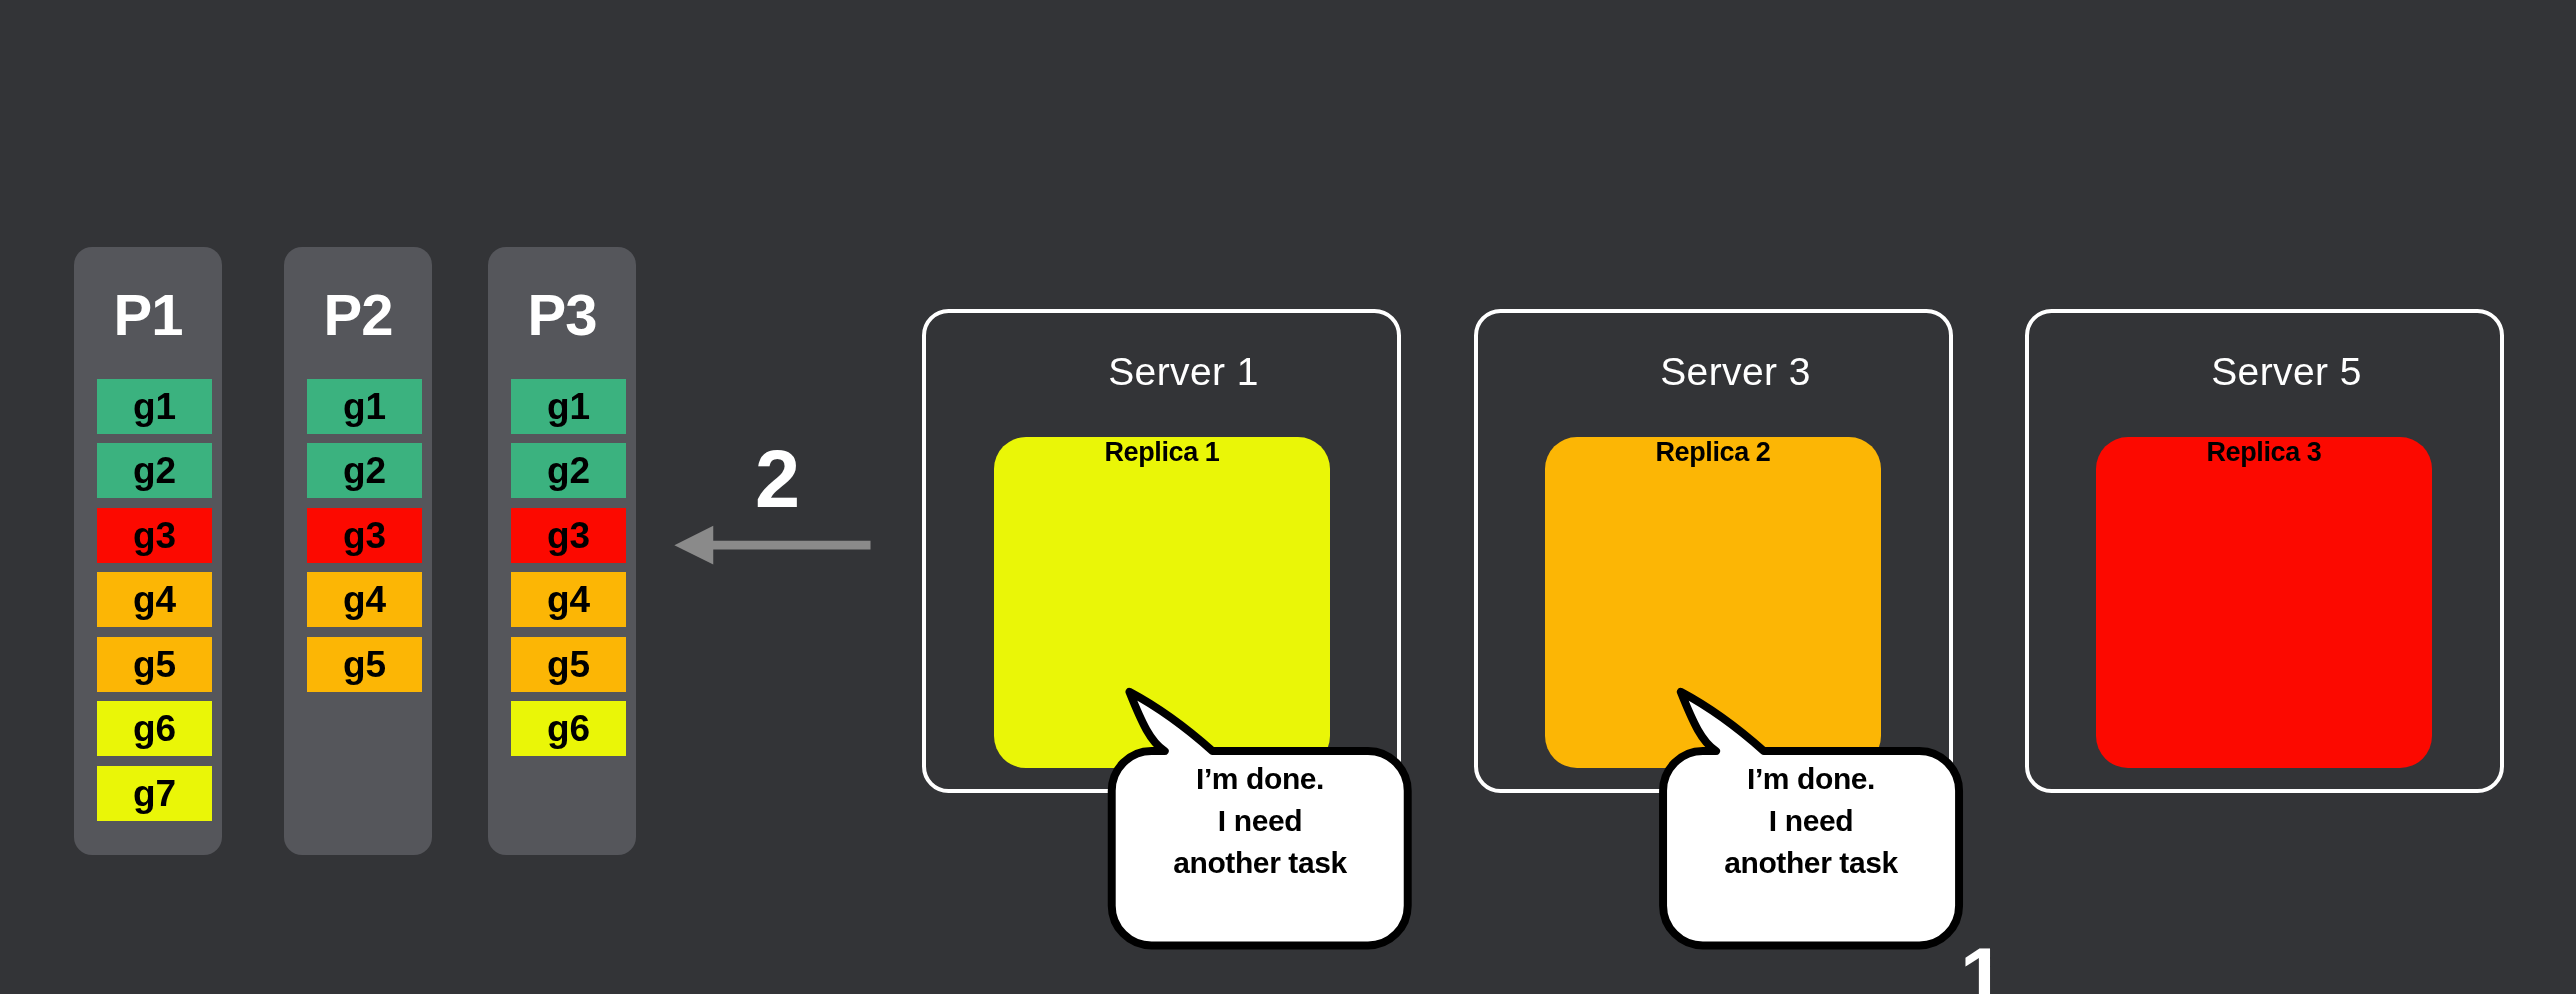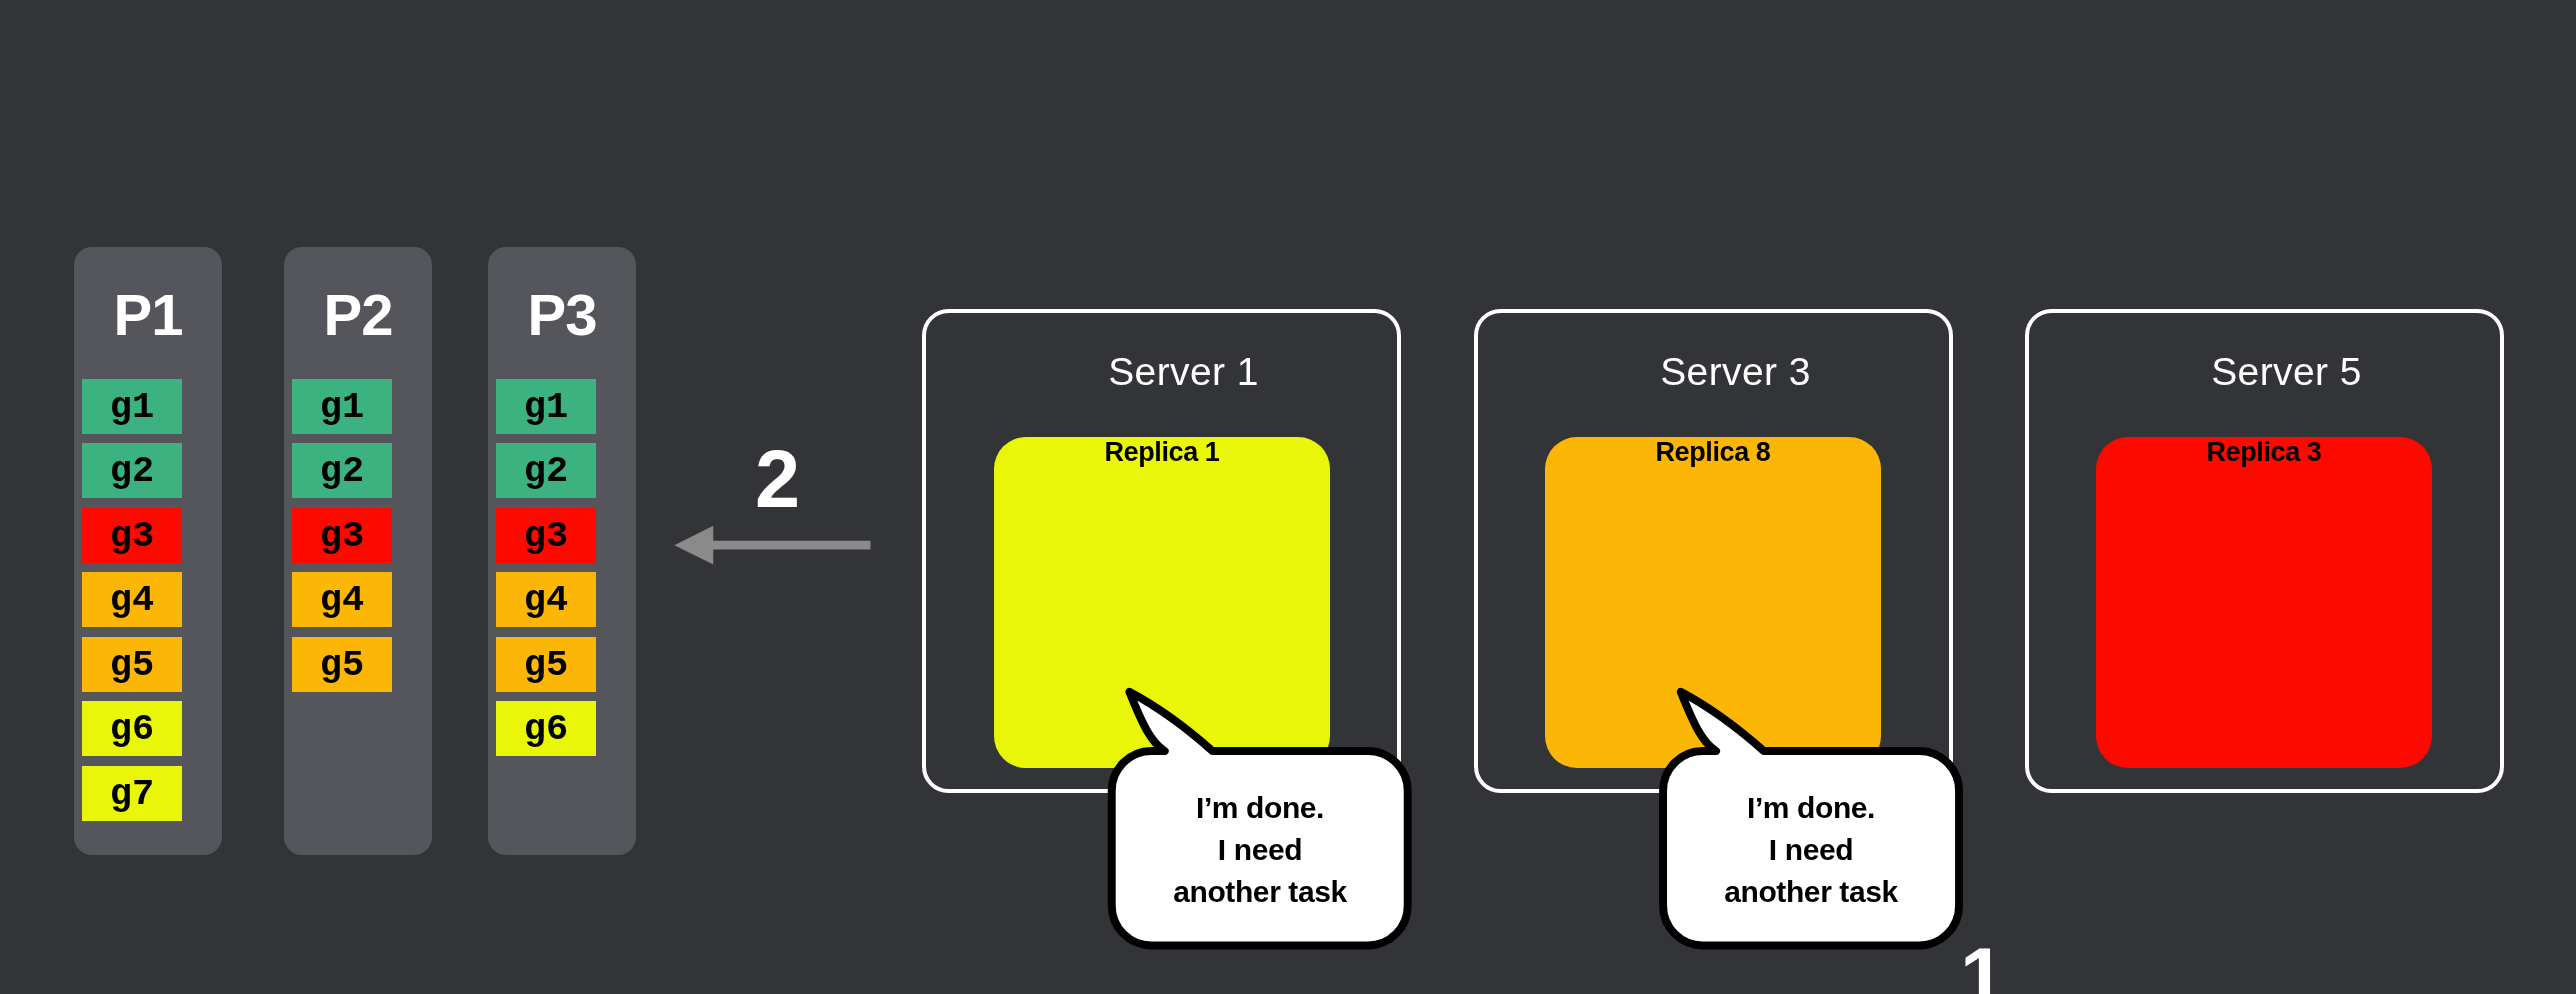--- a/index.html
+++ b/index.html
@@ -6,41 +6,41 @@
   body{
     width:2576px;height:994px;overflow:hidden;position:relative;
     background:var(--canvas_bg,#333437);
     font-family:"Liberation Sans",sans-serif;
   }
   .canvas{position:absolute;left:0;top:0;width:2576px;height:994px;}
 
   
   .partition{position:absolute;top:247px;width:148px;height:608px;border-radius:18px;background:var(--column_bg,#55565B);}
   .p-title{position:absolute;top:34px;left:0;right:0;text-align:center;font-size:58px;font-weight:bold;color:#fff;letter-spacing:-0.9px;}
-  .chip{position:absolute;left:8px;width:100px;height:55px;display:flex;align-items:center;justify-content:center;font-size:37px;font-weight:bold;color:#000;font-family:Liberation Mono, monospace;}
+  .chip{position:absolute;left:23px;width:115px;height:55px;display:flex;align-items:center;justify-content:center;font-size:37px;font-weight:bold;color:#000;}
   .c-green{background:var(--task_green,#3BB27F);}
   .c-red{background:var(--task_red,#FC0900);}
   .c-amber{background:var(--task_amber,#FCB605);}
   .c-yellow{background:var(--task_yellow,#EAF607);}
 
   
   .server{position:absolute;top:309px;width:479px;height:484px;box-sizing:border-box;border:4.4px solid var(--server_border,#fff);border-radius:26.5px;}
   .server-title{position:absolute;top:37px;left:0;right:0;text-align:center;font-size:39px;font-weight:500;color:#fff;letter-spacing:0.4px;padding-left:44px;}
 
   
   .replica{position:absolute;top:437px;width:336px;height:331px;border-radius:32px;}
   .replica-title{text-align:center;font-size:27px;font-weight:bold;color:#000;letter-spacing:-0.4px;}
 
   
   .overlay{position:absolute;left:0;top:0;width:2576px;height:994px;pointer-events:none;}
   .bubble-shape{fill:var(--bubble_fill,#fff);stroke:var(--bubble_border,#000);stroke-width:9px;stroke-linejoin:round;}
   .arrow-shape{fill:var(--arrow_gray,#8A8A8A);}
 
   
-  .bubble-text{position:absolute;top:787px;width:296px;text-align:center;font-size:30px;font-weight:bold;color:#000;line-height:42px;letter-spacing:-0.4px;}
+  .bubble-text{position:absolute;top:758px;width:296px;text-align:center;font-size:30px;font-weight:bold;color:#000;line-height:42px;letter-spacing:-0.4px;}
 
   
   .step-num{position:absolute;width:115px;text-align:center;color:#fff;font-size:81px;font-weight:bold;line-height:85px;}
 </style>
 </head>
 <body>
 
 <div class="canvas">
 
   <div class="partition" style="left:74px">
@@ -80,21 +80,21 @@
     <div class="server-title">Server 3</div>
   </div>
   <div class="server" style="left:2025px">
     <div class="server-title">Server 5</div>
   </div>
 
   <div class="replica c-yellow" style="left:994px">
     <div class="replica-title">Replica 1</div>
   </div>
   <div class="replica c-amber" style="left:1545px">
-    <div class="replica-title">Replica 8</div>
+    <div class="replica-title">Replica 2</div>
   </div>
   <div class="replica c-red" style="left:2096px">
     <div class="replica-title">Replica 3</div>
   </div>
 
   <svg class="overlay" viewBox="0 0 2915 1125">
     <defs>
       <path id="bubbleShape" d="M 1278 783
                C 1292 818 1302 840 1318 850
                L 1303 850

